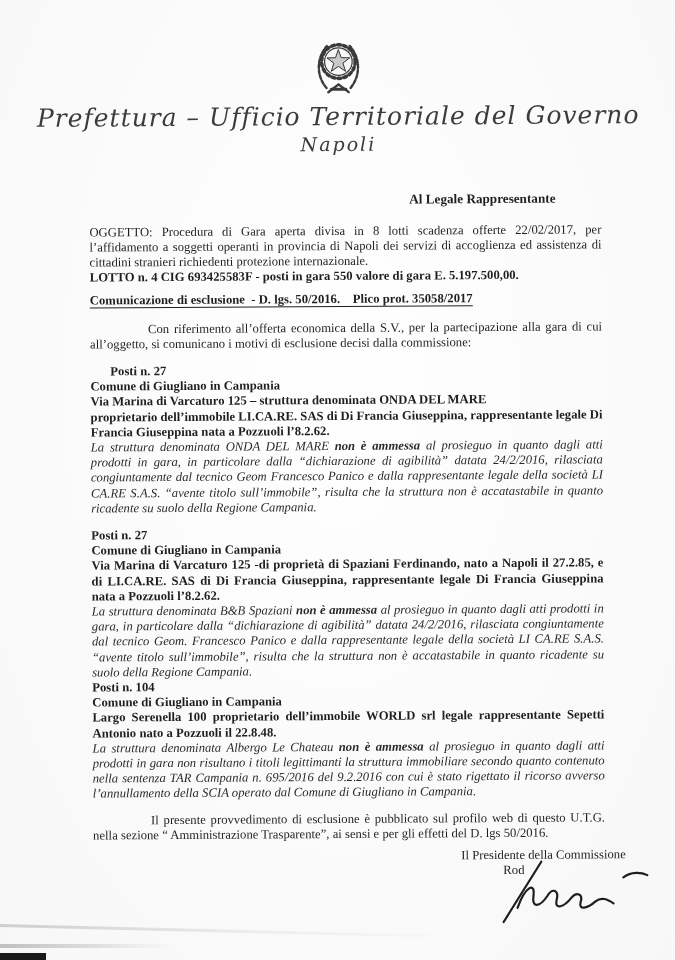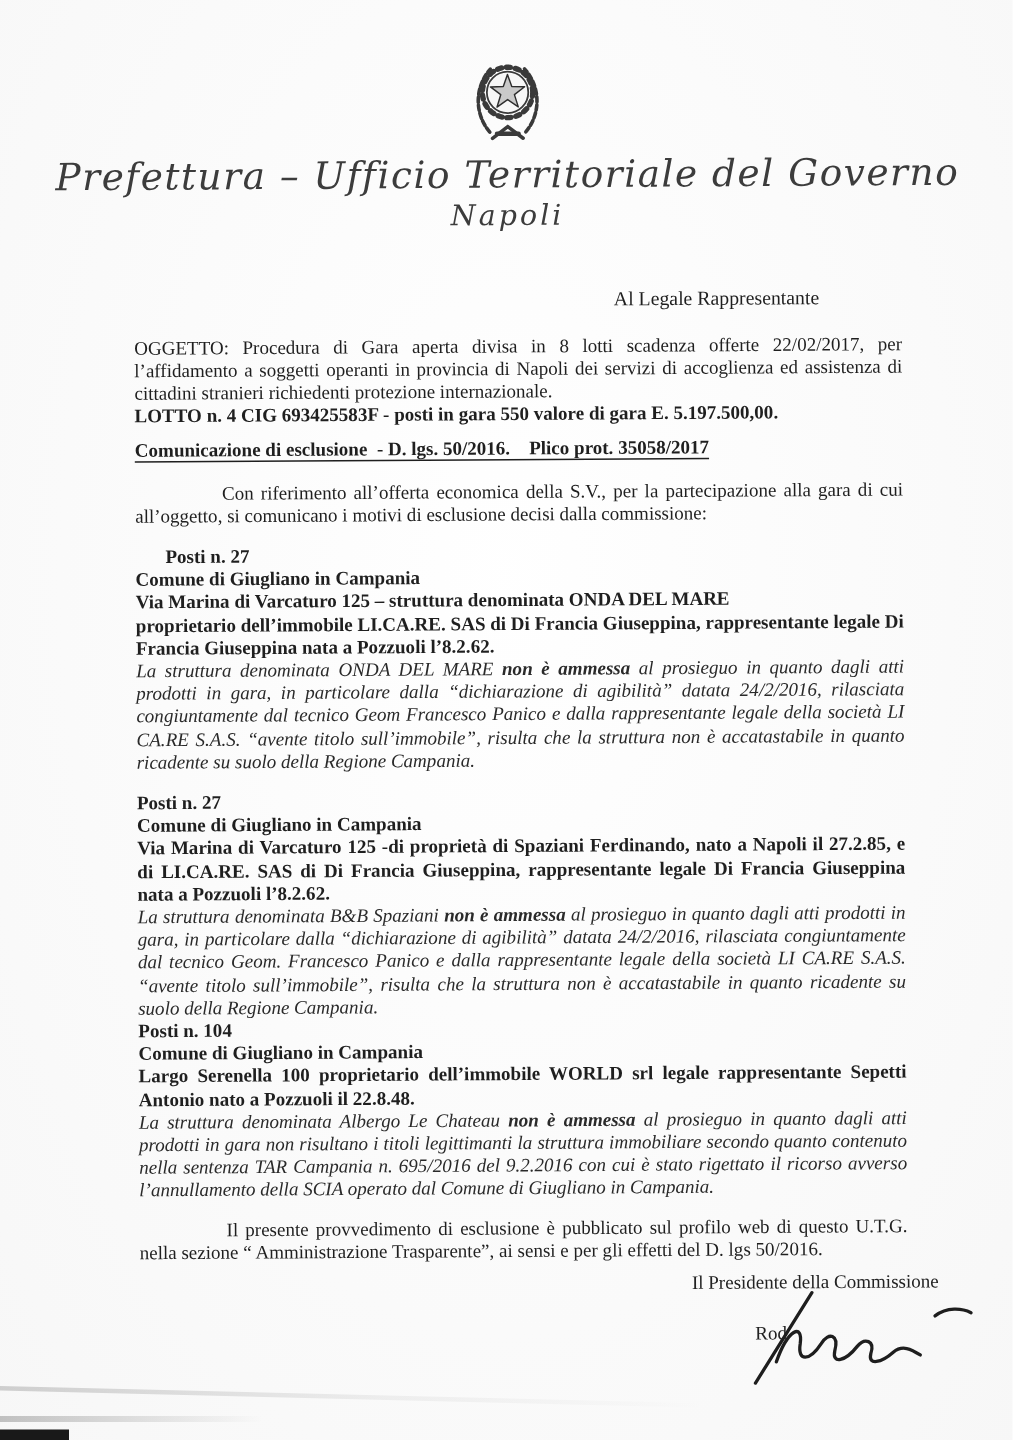--- a/index.html
+++ b/index.html
@@ -27,38 +27,38 @@
 
   
   .col{width:512px;margin-left:88px;}
   .t{font-size:12.7px;line-height:15.2px;}
   .b{font-weight:bold;}
   .i{font-style:italic;color:#2a2a2a;}
   .just{text-align:justify;}
   p{margin:0;}
 
   .recipient{margin-left:320px;margin-top:35px;}
-  .recipient div{font-weight:normal;font-size:13.2px;line-height:16.5px;}
+  .recipient div{font-weight:bold;font-size:13.2px;line-height:16.5px;}
 
   .subject{margin-top:15px;}
   .comunic{
     margin-top:8px;font-weight:bold;white-space:pre-wrap;
     text-decoration:underline;text-underline-offset:3px;
   }
   .intro{margin-top:13px;text-indent:58px;}
 
   .section{margin-top:0;}
   .sec-gap{margin-top:12px;}
   .posti-indent{margin-left:20px;}
 
   .closing{margin-top:11px;text-indent:58px;}
 
   .sig{margin-left:368px;margin-top:7px;width:230px;text-align:left;position:relative;height:78px;}
   .sig-title{font-size:12.7px;line-height:15px;color:#222;}
-  .sig-name{position:absolute;left:42px;top:15px;font-size:12.7px;color:#222;margin-top:19px;}
+  .sig-name{position:absolute;left:42px;top:15px;font-size:12.7px;color:#222;}
   .sig-scribble{position:absolute;left:28px;top:8px;}
 
   
   .artifact-corner{position:absolute;left:0;bottom:0;width:46px;height:7px;background:#191919;}
   .smudge1{position:absolute;left:0;top:924px;width:470px;height:3px;
     background:linear-gradient(90deg, rgba(110,110,110,.30), rgba(150,150,150,.12) 55%, rgba(160,160,160,0));
     transform:rotate(1.4deg);transform-origin:0 0;}
   .smudge2{position:absolute;left:0;top:944px;width:175px;height:4px;
     background:linear-gradient(90deg, rgba(90,90,90,.35), rgba(140,140,140,0));}
 </style>

